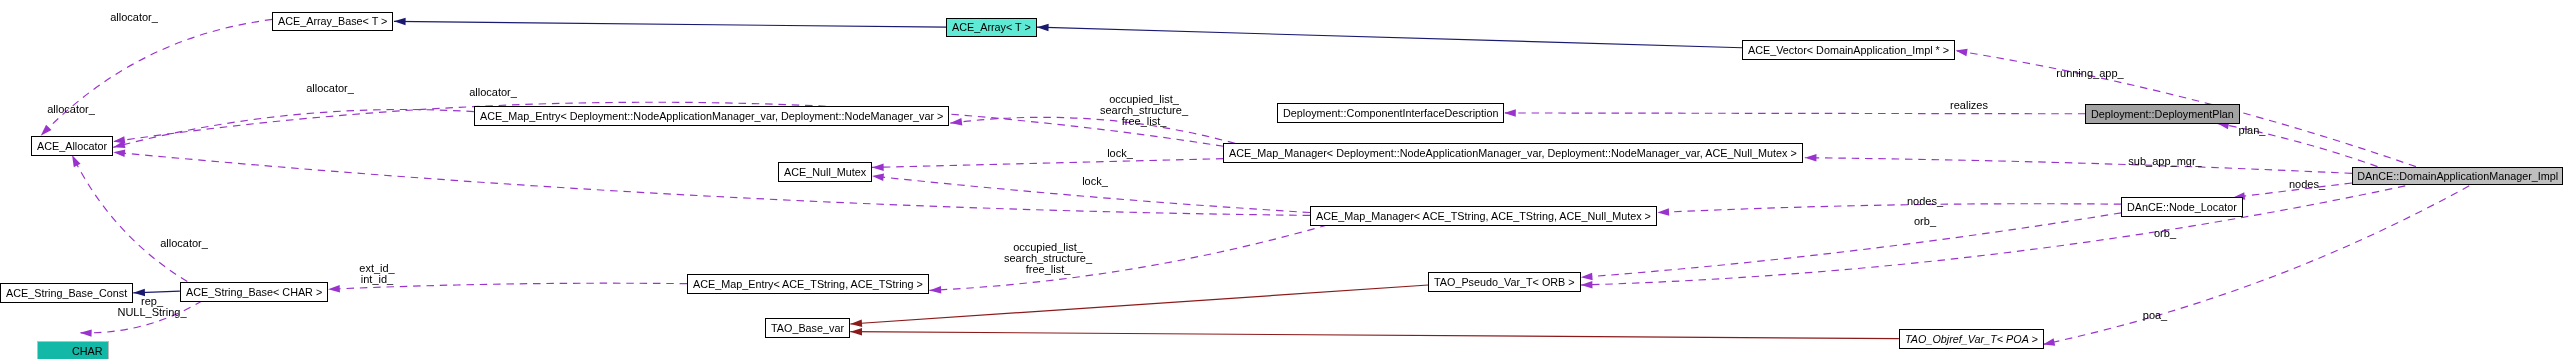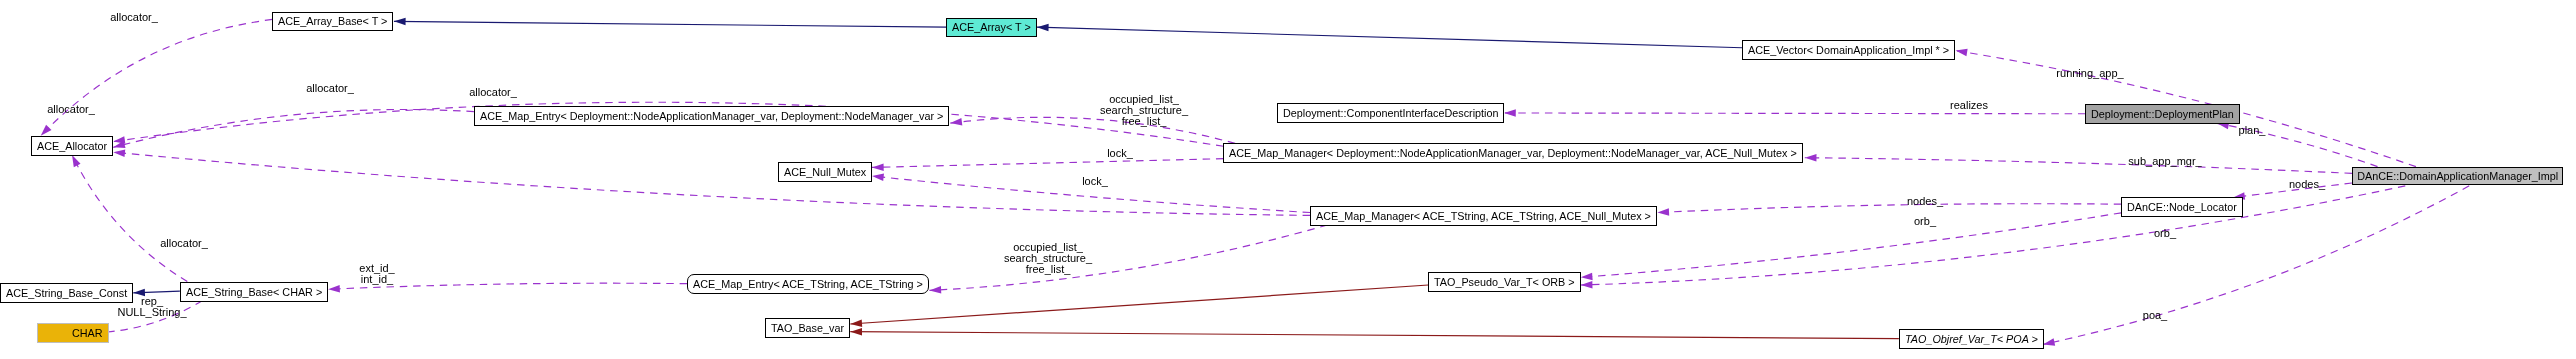--- a/index.html
+++ b/index.html
@@ -78,22 +78,22 @@
       <div class="node" style="border-color: rgb(0, 0, 0); background: rgb(255, 255, 255); left: 1277px; top: 103px;">Deployment::ComponentInterfaceDescription</div>
       <div class="node" style="border-color: rgb(0, 0, 0); background: #a3a3a3; left: 2085px; top: 104px;">Deployment::DeploymentPlan</div>
       <div class="node" style="border-color: rgb(0, 0, 0); background: rgb(255, 255, 255); left: 1223px; top: 143px;">ACE_Map_Manager&lt; Deployment::NodeApplicationManager_var, Deployment::NodeManager_var, ACE_Null_Mutex &gt;</div>
       <div class="node" style="border-color: rgb(0, 0, 0); background: rgb(255, 255, 255); left: 778px; top: 162px;">ACE_Null_Mutex</div>
       <div class="node" style="border-color: rgb(0, 0, 0); background: rgb(255, 255, 255); left: 31px; top: 136px;">ACE_Allocator</div>
       <div class="node main" style="border-color: rgb(0, 0, 0); background: rgb(191, 191, 191); left: 2352px; top: 167px;">DAnCE::DomainApplicationManager_Impl</div>
       <div class="node" style="border-color: rgb(0, 0, 0); background: rgb(255, 255, 255); left: 1310px; top: 206px;">ACE_Map_Manager&lt; ACE_TString, ACE_TString, ACE_Null_Mutex &gt;</div>
       <div class="node" style="border-color: rgb(0, 0, 0); background: rgb(255, 255, 255); left: 2121px; top: 197px;">DAnCE::Node_Locator</div>
       <div class="node" style="border-color: rgb(0, 0, 0); background: rgb(255, 255, 255); left: 0px; top: 283px;">ACE_String_Base_Const</div>
       <div class="node" style="border-color: rgb(0, 0, 0); background: rgb(255, 255, 255); left: 180px; top: 282px;">ACE_String_Base&lt; CHAR &gt;</div>
-      <div class="node" style="border-color: rgb(190, 190, 190); background: #eab308; left: 37px; top: 323px; padding-left: 34px;">CHAR</div>
-      <div class="node" style="border-color: rgb(0, 0, 0); background: rgb(255, 255, 255); left: 687px; top: 274px; border-radius: 7px;">ACE_Map_Entry&lt; ACE_TString, ACE_TString &gt;</div>
+      <div class="node" style="border-color: rgb(190, 190, 190); background: #14b8a6; left: 37px; top: 341px; padding-left: 34px;">CHAR</div>
+      <div class="node" style="border-color: rgb(0, 0, 0); background: rgb(255, 255, 255); left: 687px; top: 274px;">ACE_Map_Entry&lt; ACE_TString, ACE_TString &gt;</div>
       <div class="node" style="border-color: rgb(0, 0, 0); background: rgb(255, 255, 255); left: 765px; top: 318px;">TAO_Base_var</div>
       <div class="node" style="border-color: rgb(0, 0, 0); background: rgb(255, 255, 255); left: 1428px; top: 272px;">TAO_Pseudo_Var_T&lt; ORB &gt;</div>
       <div class="node" style="border-color: rgb(0, 0, 0); background: rgb(255, 255, 255); left: 1899px; top: 329px; font-style: italic;">TAO_Objref_Var_T&lt; POA &gt;</div>
     </div>
   <div id="label-layer">
       <div class="edge-label" style="left: 134px; top: 18.3px;">allocator_</div>
       <div class="edge-label" style="left: 330px; top: 89px;">allocator_</div>
       <div class="edge-label" style="left: 493px; top: 93px;">allocator_</div>
       <div class="edge-label" style="left: 71px; top: 110px;">allocator_</div>
       <div class="edge-label" style="left: 184px; top: 244px;">allocator_</div>

